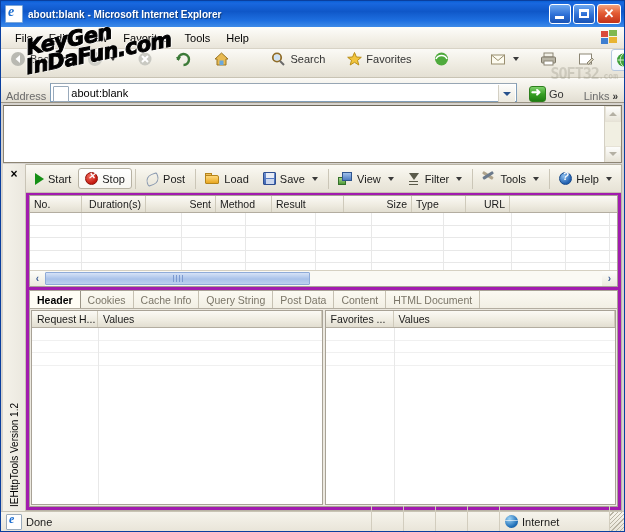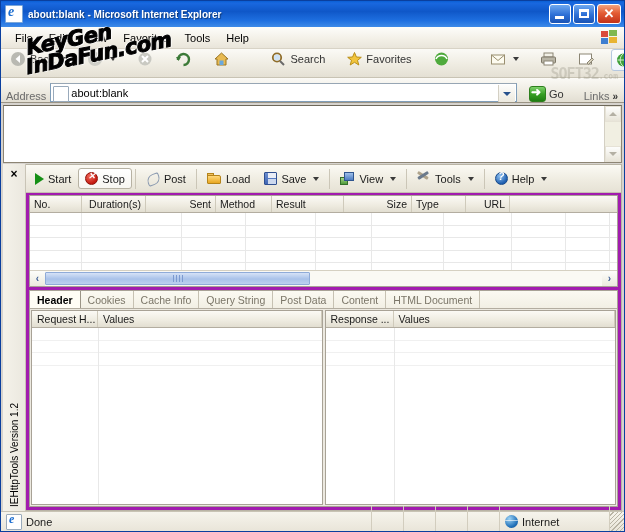--- a/index.html
+++ b/index.html
@@ -611,20 +611,25 @@
         </div>
         <div class="htbtn">
           <i class="i-save"></i>
           <span>Save</span>
           <i class="dd-arrow"></i>
         </div>
         <div class="htsep"></div>
         <div class="htbtn">
           <i class="i-view"></i>
           <span>View</span>
+          <i class="dd-arrow"></i>
+        </div>
+        <div class="htbtn">
+          <i class="i-filter"></i>
+          <span>Filter</span>
           <i class="dd-arrow"></i>
         </div>
         <div class="htsep"></div>
         <div class="htbtn">
           <i class="i-tools"></i>
           <span>Tools</span>
           <i class="dd-arrow"></i>
         </div>
         <div class="htsep"></div>
         <div class="htbtn">
@@ -697,21 +702,21 @@
             </div>
             <div class="panebody">
               <div class="pb-col" style="left:0;width:66px"></div>
               <div class="pb-row"></div>
               <div class="pb-row"></div>
               <div class="pb-row"></div>
             </div>
           </div>
           <div class="pane">
             <div class="panehead">
-              <div class="ph" style="width:68px">Response ...</div>
+              <div class="ph" style="width:68px">Favorites ...</div>
               <div class="ph" style="flex:1 1 auto">Values</div>
             </div>
             <div class="panebody">
               <div class="pb-col" style="left:0;width:68px"></div>
               <div class="pb-row"></div>
               <div class="pb-row"></div>
               <div class="pb-row"></div>
             </div>
           </div>
         </div>

